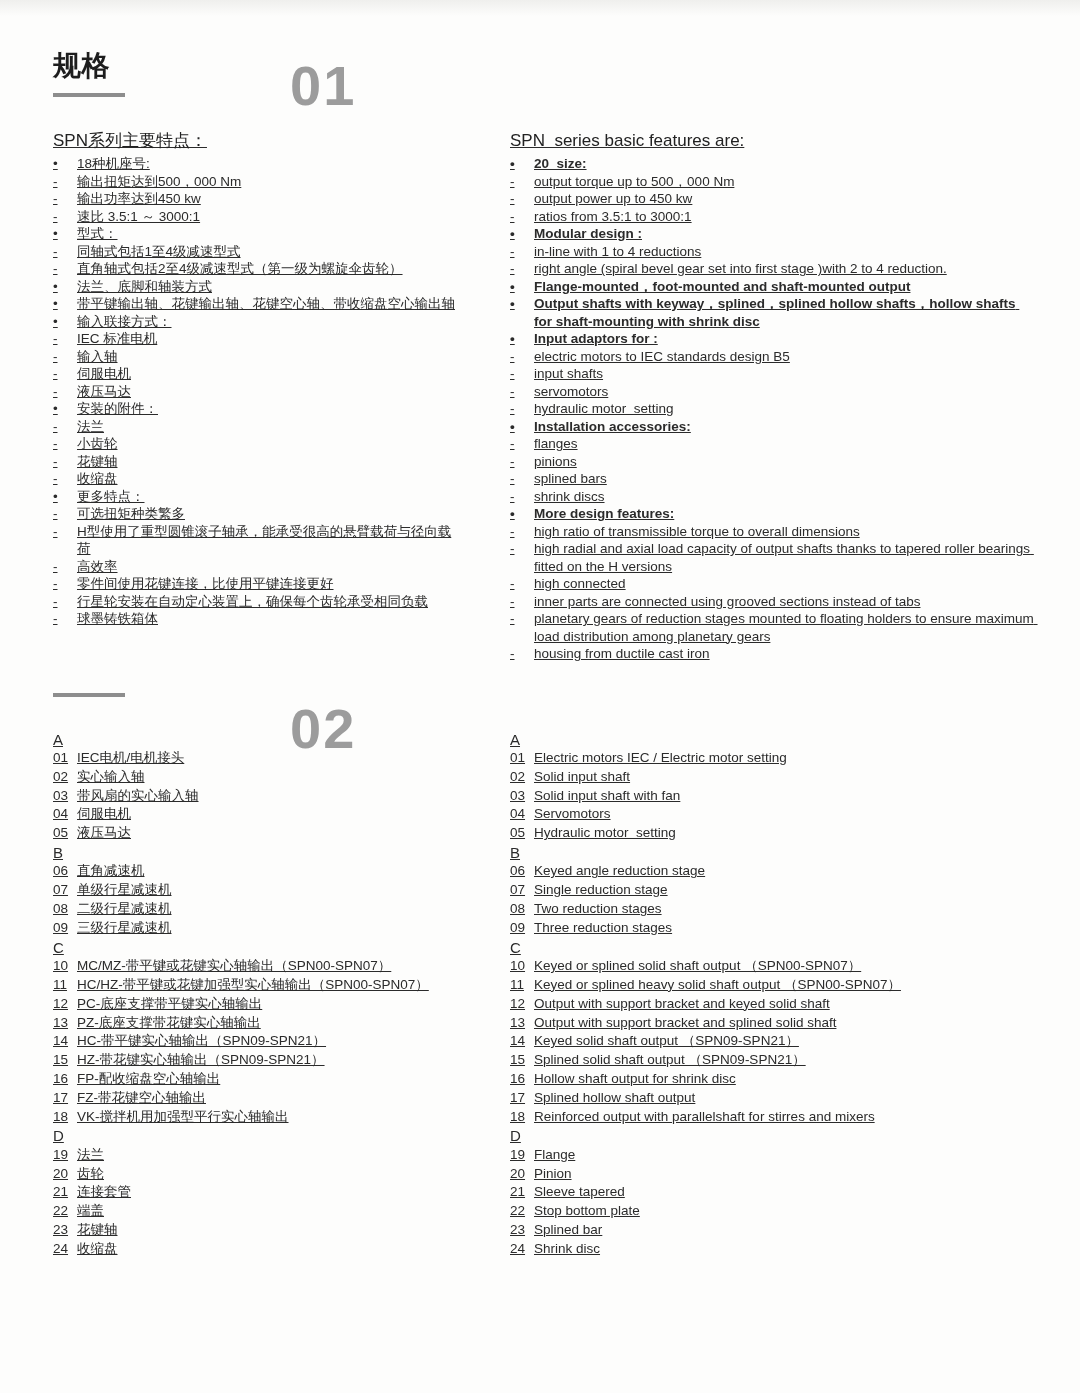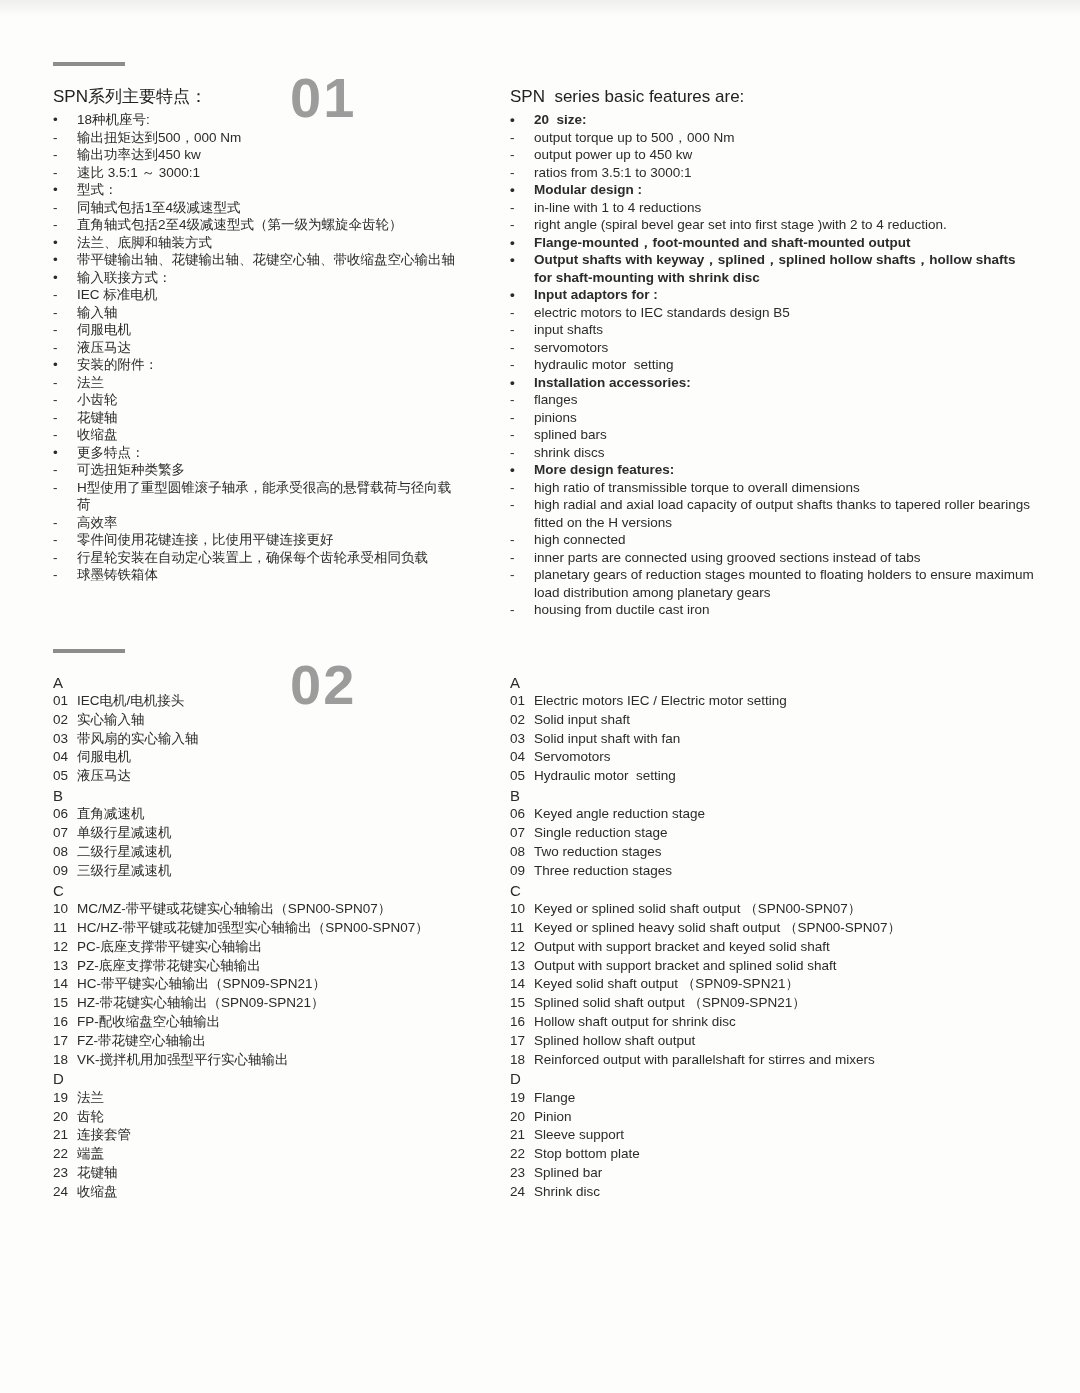--- a/index.html
+++ b/index.html
@@ -21,21 +21,21 @@
   .title{
     font-size:28px;font-weight:bold;line-height:31px;
     color:#1d1d1d;letter-spacing:0.4px;
   }
   .sec-num{
     position:absolute;left:237px;top:8px;
     font-size:56px;font-weight:bold;color:#9c9c9c;letter-spacing:2px;
     line-height:56px;
   }
   .rule{width:72px;height:4px;background:#8d8d8d;margin-top:12px;}
-  .columns{display:flex;margin-top:20px;}
+  .columns{display:flex;margin-top:33px;text-decoration:underline;}
   .col-left{width:410px;margin-right:47px;flex:none;}
   .col-right{width:524px;flex:none;}
   .feat-heading{
     font-size:17px;line-height:22px;margin-bottom:3px;
     color:#222;white-space:pre-wrap;
   }
   .feat-item{
     display:flex;align-items:flex-start;
     font-size:13.5px;line-height:17.5px;
     white-space:pre-wrap;
@@ -49,20 +49,21 @@
   .ver-item .txt{flex:1;white-space:pre-wrap;}
   .section-versions{margin-top:30px;}
 </style>
 </head>
 <body>
 
 <div class="page">
 
   <div class="section-specifications">
     <div class="sec-header">
+      <div class="title">规格</div>
       <div class="sec-num">01</div>
       <div class="rule"></div>
     </div>
     <div class="columns">
       <div class="col-left">
           <div class="feat-heading">SPN系列主要特点：</div>
           <div class="feat-item"><span class="marker">•</span><span class="txt">18种机座号:</span></div>
           <div class="feat-item"><span class="marker">-</span><span class="txt">输出扭矩达到500，000 Nm</span></div>
           <div class="feat-item"><span class="marker">-</span><span class="txt">输出功率达到450 kw</span></div>
           <div class="feat-item"><span class="marker">-</span><span class="txt">速比 3.5:1 ～ 3000:1</span></div>
@@ -309,21 +310,21 @@
           <div class="ver-item">
             <span class="num">19</span>
             <span class="txt">Flange</span>
           </div>
           <div class="ver-item">
             <span class="num">20</span>
             <span class="txt">Pinion</span>
           </div>
           <div class="ver-item">
             <span class="num">21</span>
-            <span class="txt">Sleeve support</span>
+            <span class="txt">Sleeve tapered</span>
           </div>
           <div class="ver-item">
             <span class="num">22</span>
             <span class="txt">Stop bottom plate</span>
           </div>
           <div class="ver-item">
             <span class="num">23</span>
             <span class="txt">Splined bar</span>
           </div>
           <div class="ver-item">

